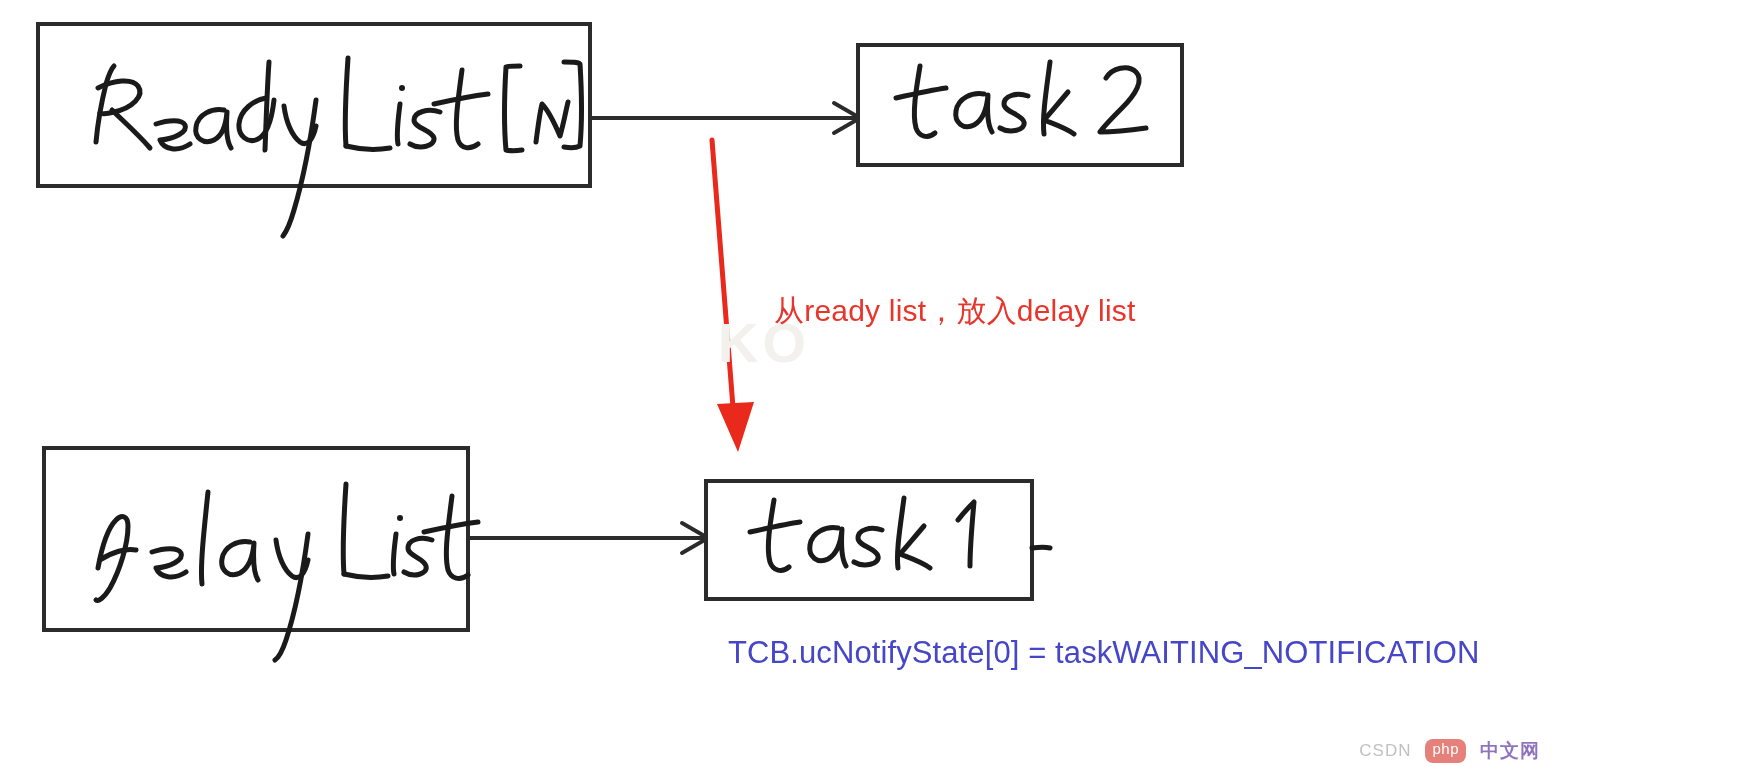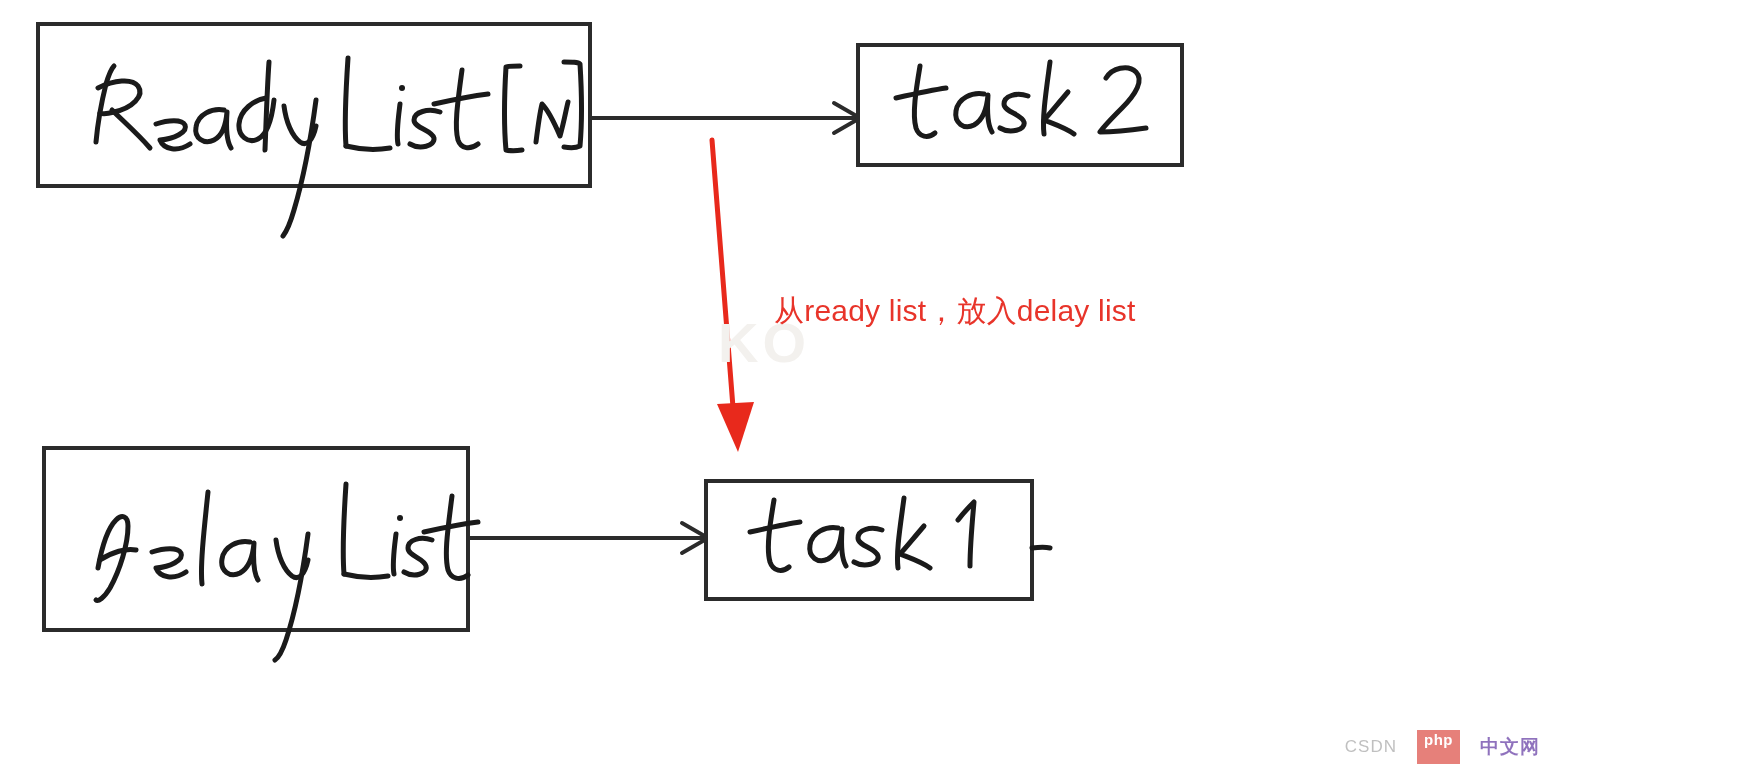--- a/index.html
+++ b/index.html
@@ -84,35 +84,35 @@
     color: #f3f1ee;
     font-weight: bold;
     letter-spacing: 4px;
     pointer-events: none;
   }
   #watermark-corner {
     right: 6px;
     bottom: 2px;
     display: flex;
     align-items: center;
-    gap: 20px;
+    gap: 14px;
     opacity: 0.62;
   }
   #watermark-corner .csdn-text {
     font-size: 17px;
     color: #9a9a9a;
     letter-spacing: 1px;
   }
   #watermark-corner .php-badge {
     background: #d7342a;
     color: #ffffff;
     font-size: 15px;
-    font-weight: bold;
-    border-radius: 0;
-    padding: 1px 7px 16px 7px;
+    font-weight: normal;
+    border-radius: 8px;
+    padding: 1px 7px 6px 7px;
     letter-spacing: 0.5px;
   }
   #watermark-corner .cn-text {
     font-size: 19px;
     color: #4c1d95;
     font-weight: bold;
     letter-spacing: 1px;
   }
 </style>
 </head>
@@ -241,20 +241,21 @@
         <path d="M1004,548 C1012,547 1018,547 1022,548"></path>
       </g>
     </g>
 
   </svg>
 
   <div class="anno" id="watermark-center">KO</div>
 
   <div class="anno" id="red-note">从ready list，放入delay list</div>
 
+  <div class="anno" id="blue-note">TCB.ucNotifyState[0] = taskWAITING_NOTIFICATION</div>
 
   <div class="anno" id="watermark-corner">
     <span class="csdn-text">CSDN</span>
     <span class="php-badge">php</span>
     <span class="cn-text">中文网</span>
   </div>
 
 </div>
 
 </body></html>

